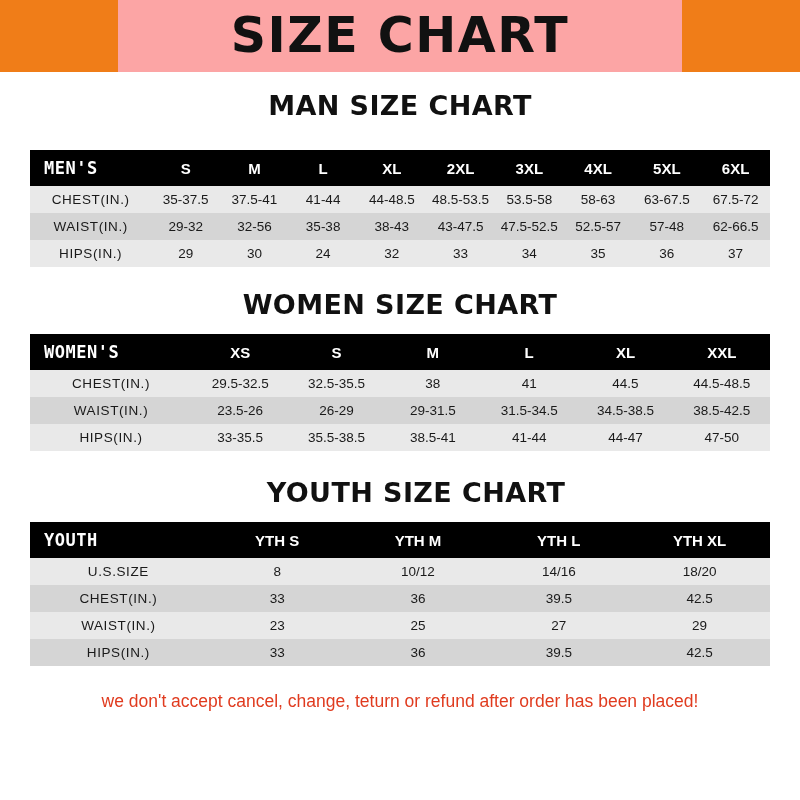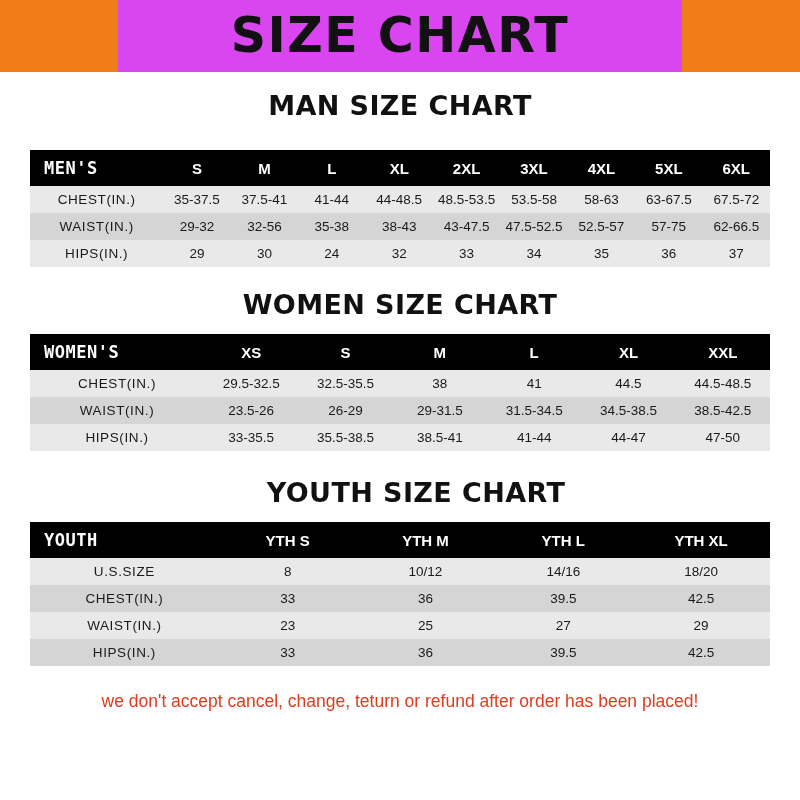--- a/index.html
+++ b/index.html
@@ -18,21 +18,21 @@
     width: 800px;
     height: 800px;
     box-sizing: border-box;
     display: flex;
     flex-direction: column;
   }
   
   .banner {
     position: relative;
     height: 72px;
-    background: #d946ef;
+    background: #fca5a5;
     display: flex;
     align-items: center;
     justify-content: center;
   }
   .banner-left, .banner-right {
     position: absolute;
     top: 0;
     height: 72px;
     width: 118px;
     background: #f07d18;
@@ -77,21 +77,21 @@
     font-family: "Liberation Sans", sans-serif;
   }
   
   table.size-table thead tr {
     background: #000000;
   }
   table.size-table thead th {
     color: #ffffff;
     font-size: 15px;
     font-weight: bold;
-    padding: 8px 12px;
+    padding: 8px 0;
   }
   table.size-table thead th.corner {
     font-family: "DejaVu Sans Mono", monospace;
     font-size: 17px;
     font-weight: bold;
     letter-spacing: 0.5px;
     text-align: left;
     padding-left: 14px;
   }
   
@@ -167,21 +167,21 @@
         </tr>
         <tr class="alt-dark">
           <td class="rowlabel">WAIST(IN.)</td>
           <td>29-32</td>
           <td>32-56</td>
           <td>35-38</td>
           <td>38-43</td>
           <td>43-47.5</td>
           <td>47.5-52.5</td>
           <td>52.5-57</td>
-          <td>57-75</td>
+          <td>57-48</td>
           <td>62-66.5</td>
         </tr>
         <tr class="alt-light">
           <td class="rowlabel">HIPS(IN.)</td>
           <td>29</td>
           <td>30</td>
           <td>24</td>
           <td>32</td>
           <td>33</td>
           <td>34</td>

